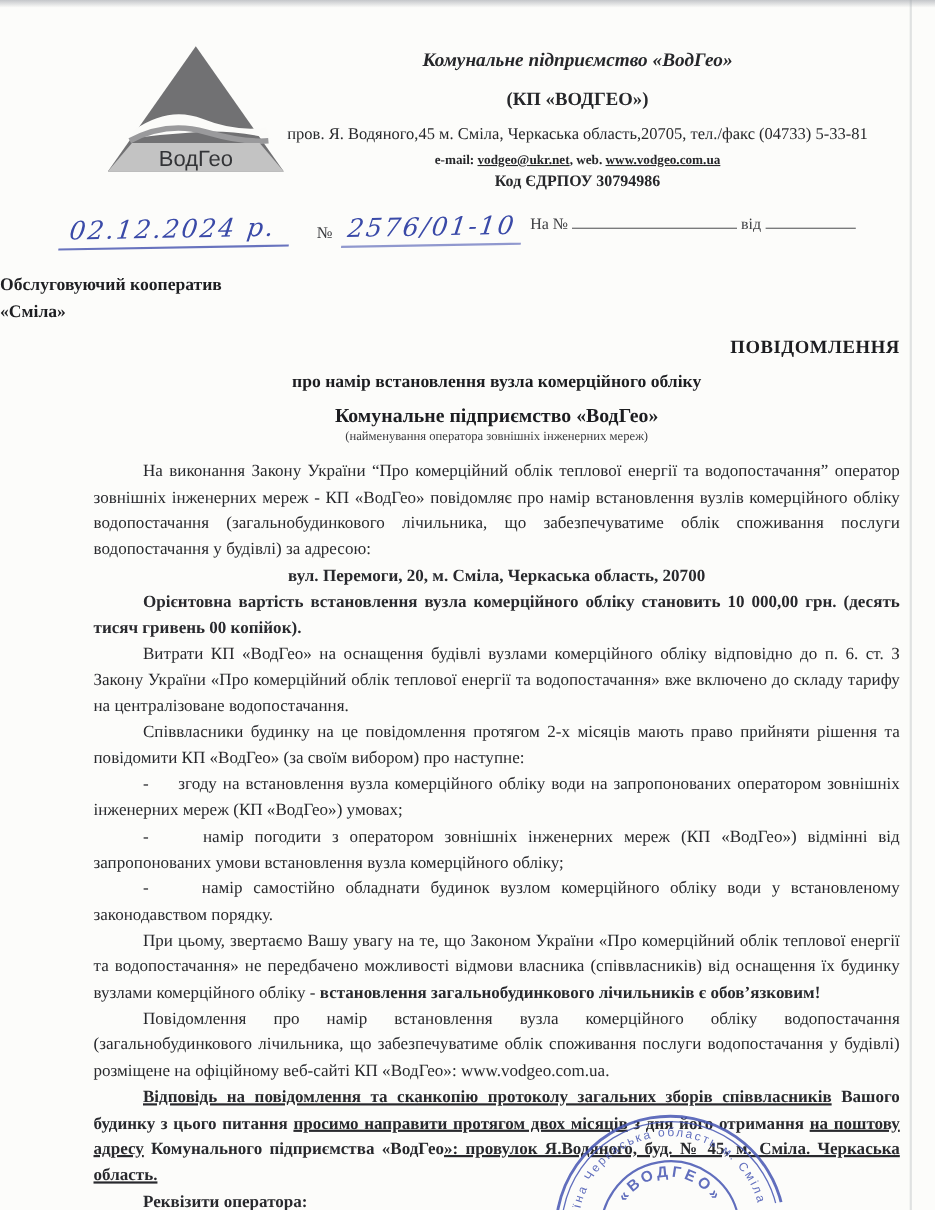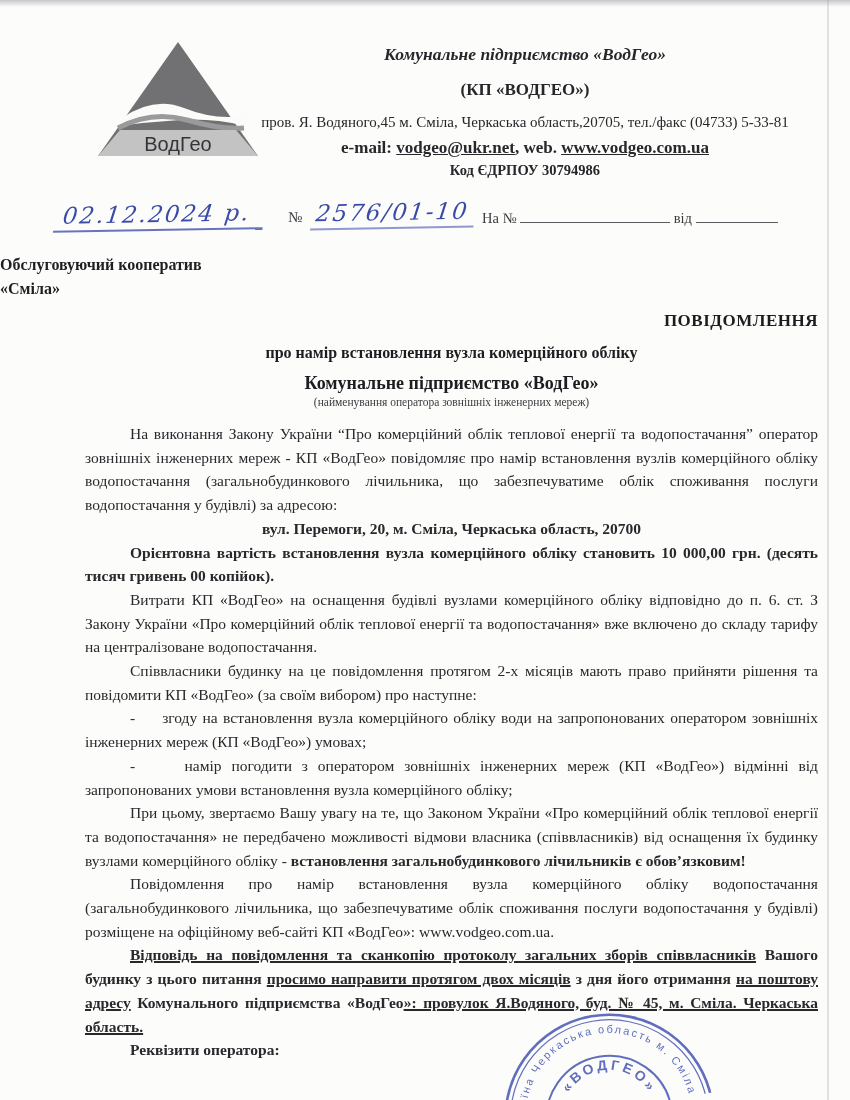--- a/index.html
+++ b/index.html
@@ -13,35 +13,35 @@
     background:linear-gradient(to bottom, rgba(105,110,122,.38), rgba(105,110,122,0)); }
   .scan-right { position:absolute; top:0; bottom:0; right:21px; width:2px;
     background:rgba(160,165,172,.30); }
 
   
   .logo { position:absolute; left:92px; top:38px; }
   .letterhead { padding-top:44px; margin-left:225px; width:600px; text-align:center; }
   .lh1 { font-style:italic; font-weight:bold; font-size:17.5px; }
   .lh2 { font-weight:bold; font-size:17px; margin-top:15px; }
   .lh3 { font-weight:normal; font-size:15px; margin-top:14px; }
-  .lh4 { font-weight:bold; font-size:17px; margin-top:7px; }
+  .lh4 { font-weight:bold; font-size:12px; margin-top:7px; }
   .lh5 { font-weight:bold; font-size:14.5px; margin-top:4px; }
   .lh-link { text-decoration:underline; }
 
   
   .refrow { position:relative; margin-top:20px; height:42px; font-size:14.5px; }
   .hand {
     font-family:"DejaVu Serif","Liberation Serif",serif; font-style:italic;
     color:#3a4aa8; font-size:23px; letter-spacing:2px;
     display:inline-block; transform:skewX(-8deg) rotate(-1deg);
   }
   .hand-date { position:absolute; left:55px; top:2px; border-bottom:2px solid rgba(55,70,170,.75); padding:0 14px 2px 8px; }
   .num-sign { position:absolute; left:288px; top:10px; font-size:15px; color:#3a3b3e; }
   .hand-num { position:absolute; left:312px; top:0px; border-bottom:2px solid rgba(55,70,170,.55); padding:0 6px 2px 4px; }
-  .onnum { position:absolute; left:482px; top:10px; color:#3c3d40; }
+  .onnum { position:absolute; left:482px; top:0; color:#3c3d40; }
   .blank { display:inline-block; border-bottom:1.5px solid #5a5b5e; height:14px; vertical-align:baseline; }
 
   
   .recipient { margin-top:12px; padding-right:87px; text-align:left;
     font-weight:bold; font-size:16px; line-height:1.5; color:#1e1f22; }
 
   
   .titles { text-align:center; margin:10px 32px 0 85px; color:#1c1d20; }
   .t1 { font-weight:bold; font-size:17px; letter-spacing:.5px;text-align:right; }
   .t2 { font-weight:bold; font-size:16px; margin-top:13px; }
@@ -106,20 +106,21 @@
   </div>
 
   <div class="body">
     <p class="ind">На виконання Закону України  “Про комерційний облік теплової енергії та водопостачання” оператор зовнішніх інженерних мереж - КП «ВодГео» повідомляє про намір встановлення  вузлів комерційного обліку водопостачання (загальнобудинкового лічильника, що забезпечуватиме облік споживання послуги водопостачання у будівлі) за адресою:</p>
     <p class="center-line">вул. Перемоги, 20,  м. Сміла, Черкаська область, 20700</p>
     <p class="ind b">Орієнтовна вартість встановлення вузла комерційного обліку становить 10 000,00 грн. (десять тисяч гривень 00 копійок).</p>
     <p class="ind">Витрати КП «ВодГео» на оснащення будівлі вузлами комерційного обліку відповідно до п. 6. ст. З Закону України «Про комерційний облік теплової енергії та водопостачання» вже включено до складу тарифу на централізоване водопостачання.</p>
     <p class="ind">Співвласники будинку на це повідомлення протягом 2-х місяців мають право прийняти рішення та повідомити КП «ВодГео» (за своїм вибором) про наступне:</p>
     <p class="ind">-&nbsp;&nbsp;&nbsp;&nbsp; згоду на встановлення вузла комерційного обліку води на запропонованих оператором зовнішніх інженерних мереж (КП «ВодГео») умовах;</p>
     <p class="ind">-&nbsp;&nbsp;&nbsp;&nbsp; намір погодити з оператором зовнішніх інженерних мереж (КП «ВодГео») відмінні від запропонованих умови встановлення вузла комерційного обліку;</p>
+    <p class="ind">-&nbsp;&nbsp;&nbsp;&nbsp; намір самостійно обладнати будинок вузлом комерційного обліку води у встановленому законодавством порядку.</p>
     <p class="ind"><span>При цьому, звертаємо Вашу увагу на те, що Законом України «Про комерційний облік теплової енергії та водопостачання» не передбачено можливості відмови власника (співвласників) від оснащення їх будинку вузлами комерційного обліку - </span><span class="b">встановлення загальнобудинкового лічильників є обов’язковим!</span></p>
     <p class="ind">Повідомлення про намір встановлення  вузла комерційного обліку водопостачання (загальнобудинкового  лічильника, що забезпечуватиме облік споживання послуги водопостачання у будівлі) розміщене на офіційному веб-сайті КП «ВодГео»: www.vodgeo.com.ua.</p>
     <p class="ind b"><span class="u">Відповідь на повідомлення та сканкопію протоколу загальних зборів співвласників</span><span> Вашого будинку з цього питання </span><span class="u">просимо направити протягом двох місяців</span><span> з дня його отримання </span><span class="u">на поштову адресу</span><span> Комунального підприємства «ВодГео</span><span class="u">»: провулок Я.Водяного, буд. № 45, м. Сміла. Черкаська область.</span></p>
     <p class="ind b">Реквізити оператора:</p>
 
   </div>
 
   <svg class="stamp-svg" width="290" height="150" viewBox="0 0 290 150">
     <defs>
       <path id="ringArc" d="M 62 155 A 83 83 0 0 1 228 155"></path>

